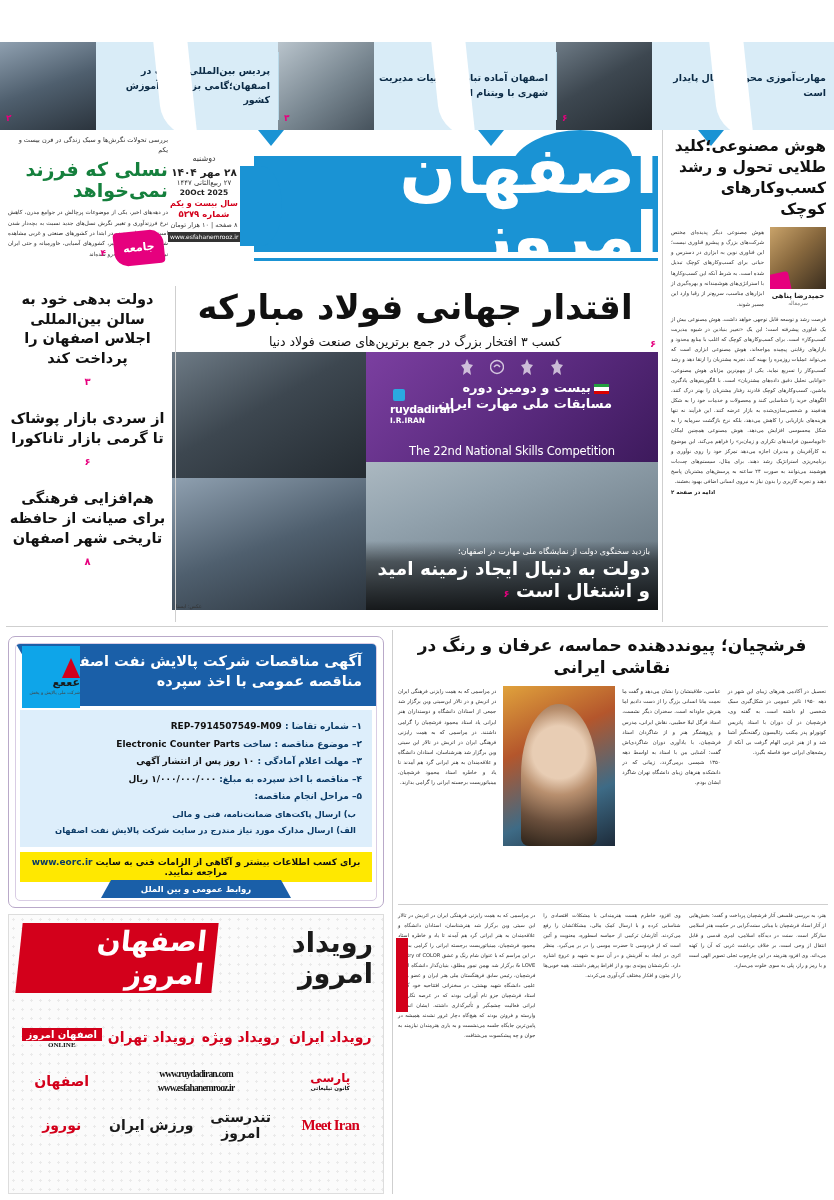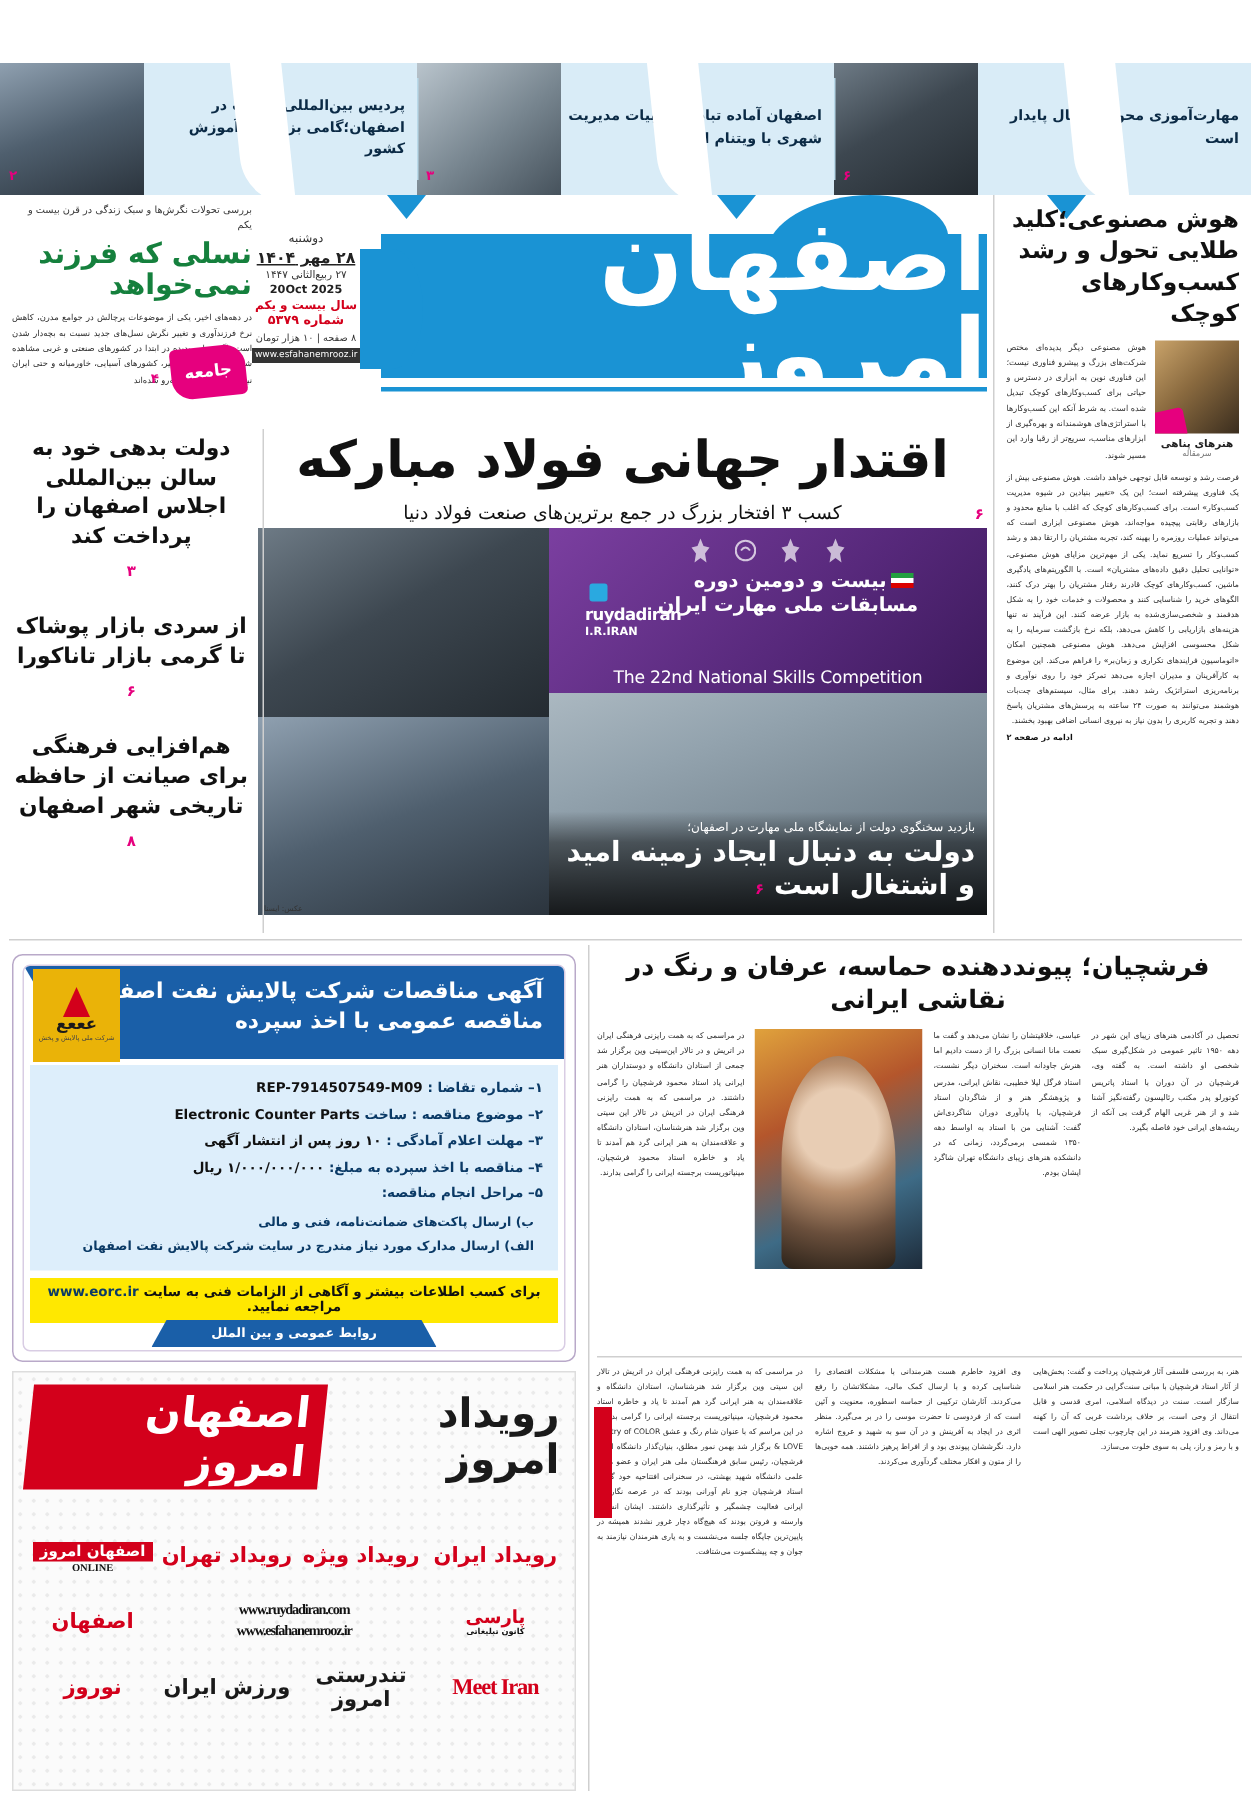--- a/index.html
+++ b/index.html
@@ -82,21 +82,21 @@
   .logo-underline {
     position: absolute; right: 176px; top: 128px; width: 404px; height: 3px;
     background: #1a93d4;
   }
 
   .datebox {
     position: absolute; left: 168px; top: 24px; width: 72px;
     text-align: center; direction: rtl; line-height: 1.35;
   }
   .datebox .d1 { font-size: 8px; color: #333; }
-  .datebox .d2 { font-size: 10.5px; color: #222; font-weight: bold; text-decoration: underline; }
+  .datebox .d2 { font-size: 10.5px; color: #222; font-weight: bold; }
   .datebox .d3 { font-size: 7px; color: #333; }
   .datebox .d4 { font-size: 7.5px; color: #222; font-weight: bold; }
   .datebox .d5 { font-size: 8px; color: #d3001b; font-weight: bold; }
   .datebox .d6 { font-size: 8.5px; color: #d3001b; font-weight: bold; }
   .datebox .d7 { font-size: 6.5px; color: #333; }
   .datebox .d8 {
     font-size: 6px; color: #fff; background: #333; margin-top: 2px;
     padding: 1px 2px; direction: ltr;
   }
 
@@ -209,21 +209,21 @@
   }
   .tender-inner { position:relative; width:100%; height:100%; border:1px solid #d9cde4; border-radius:5px; overflow:hidden;}
   .tender-head {
     position: relative; height: 62px; background: #1a5fa8;
     clip-path: polygon(0 0, 100% 0, 100% 100%, 36px 100%);
     padding: 8px 14px 0 0; direction: rtl; text-align: right;
   }
   .tender-h1 { color:#fff; font-size: 14.5px; font-weight:bold; line-height:1.35;}
   .tender-h2 { color:#fff; font-size: 14.5px; font-weight:bold; line-height:1.35;}
   .tender-logo { position:absolute; left: 6px; top: 2px; width: 58px; height: 62px;
-    display:flex; flex-direction:column; align-items:center; justify-content:center; background:#eab308;}
+    display:flex; flex-direction:column; align-items:flex-start; justify-content:center; background:#0ea5e9;}
   .npc-flame { width: 0; height:0; border-left:9px solid transparent; border-right:9px solid transparent; border-bottom:20px solid #d3001b;}
   .npc-text { font-size: 11px; color:#1a1a1a; font-weight:bold; margin-top:-2px; letter-spacing:-1px;}
   .npc-sub { font-size: 4.5px; color:#444; text-align:center; line-height:1.4; margin-top:1px;}
 
   .tender-body { background:#ddeefb; margin: 4px 4px 0 4px; padding: 8px 10px; direction: rtl; }
   .tb-line { font-size: 9px; color:#0b3a66; font-weight: bold; text-align: right; line-height: 1.95; }
   .tb-line .val { color:#111; }
   .tb-line .en { direction: ltr; display:inline-block; }
   .tb-sub { font-size: 8.4px; color:#0b3a66; font-weight:bold; text-align:right; line-height:1.95; padding-right:6px;}
   .tender-yellow {
@@ -365,21 +365,21 @@
   </div>
 
   <div class="right-col">
     <div class="rc-title">هوش مصنوعی؛کلید طلایی تحول و رشد کسب‌وکارهای کوچک</div>
     <div class="rc-author-wrap">
       <div class="rc-lead">هوش مصنوعی دیگر پدیده‌ای مختص شرکت‌های بزرگ و پیشرو فناوری نیست؛ این فناوری نوین به ابزاری در دسترس و حیاتی برای کسب‌وکارهای کوچک تبدیل شده است. به شرط آنکه این کسب‌وکارها با استراتژی‌های هوشمندانه و بهره‌گیری از ابزارهای مناسب، سریع‌تر از رقبا وارد این مسیر شوند.</div>
       <div class="rc-photo-col">
         <div class="rc-photo fill-d">
           <div class="rc-badge"></div>
         </div>
-        <div class="rc-author">هنرهای پناهی</div>
+        <div class="rc-author">حمیدرضا پناهی</div>
         <div class="rc-role">سرمقاله</div>
       </div>
     </div>
     <div class="rc-body">فرصت رشد و توسعه قابل توجهی خواهد داشت. هوش مصنوعی بیش از یک فناوری پیشرفته است؛ این یک «تغییر بنیادین در شیوه مدیریت کسب‌وکار» است. برای کسب‌وکارهای کوچک که اغلب با منابع محدود و بازارهای رقابتی پیچیده مواجه‌اند، هوش مصنوعی ابزاری است که می‌تواند عملیات روزمره را بهینه کند، تجربه مشتریان را ارتقا دهد و رشد کسب‌وکار را تسریع نماید. یکی از مهم‌ترین مزایای هوش مصنوعی، «توانایی تحلیل دقیق داده‌های مشتریان» است. با الگوریتم‌های یادگیری ماشین، کسب‌وکارهای کوچک قادرند رفتار مشتریان را بهتر درک کنند، الگوهای خرید را شناسایی کنند و محصولات و خدمات خود را به شکل هدفمند و شخصی‌سازی‌شده به بازار عرضه کنند. این فرآیند نه تنها هزینه‌های بازاریابی را کاهش می‌دهد، بلکه نرخ بازگشت سرمایه را به شکل محسوسی افزایش می‌دهد. هوش مصنوعی همچنین امکان «اتوماسیون فرایندهای تکراری و زمان‌بر» را فراهم می‌کند. این موضوع به کارآفرینان و مدیران اجازه می‌دهد تمرکز خود را روی نوآوری و برنامه‌ریزی استراتژیک رشد دهند. برای مثال، سیستم‌های چت‌بات هوشمند می‌توانند به صورت ۲۴ ساعته به پرسش‌های مشتریان پاسخ دهند و تجربه کاربری را بدون نیاز به نیروی انسانی اضافی بهبود بخشند.</div>
     <div class="rc-more">ادامه در صفحه ۲</div>
   </div>
 
   <div class="lead-area">
     <div class="lead-headline">اقتدار جهانی فولاد مبارکه</div>
     <div class="lead-sub">

